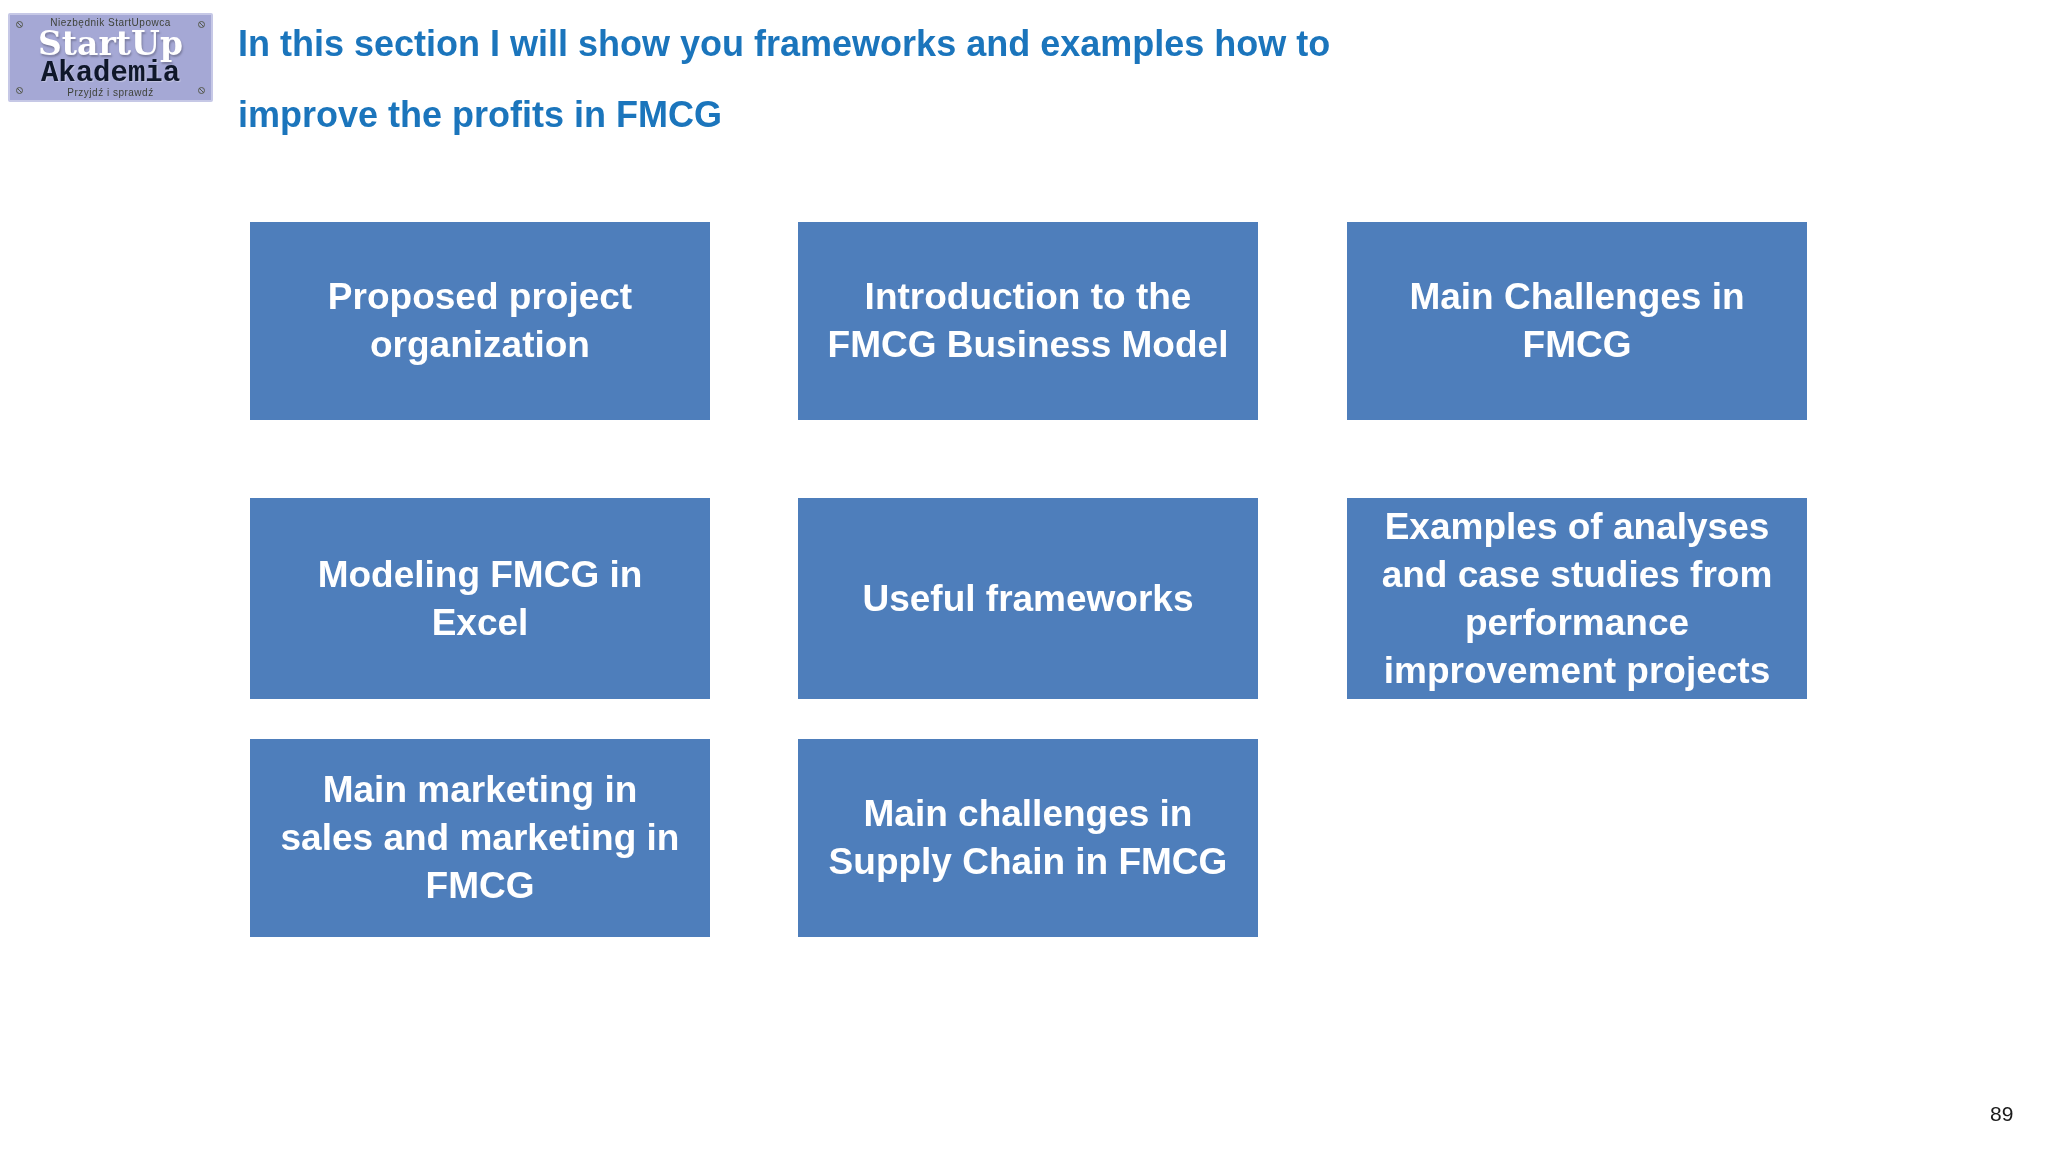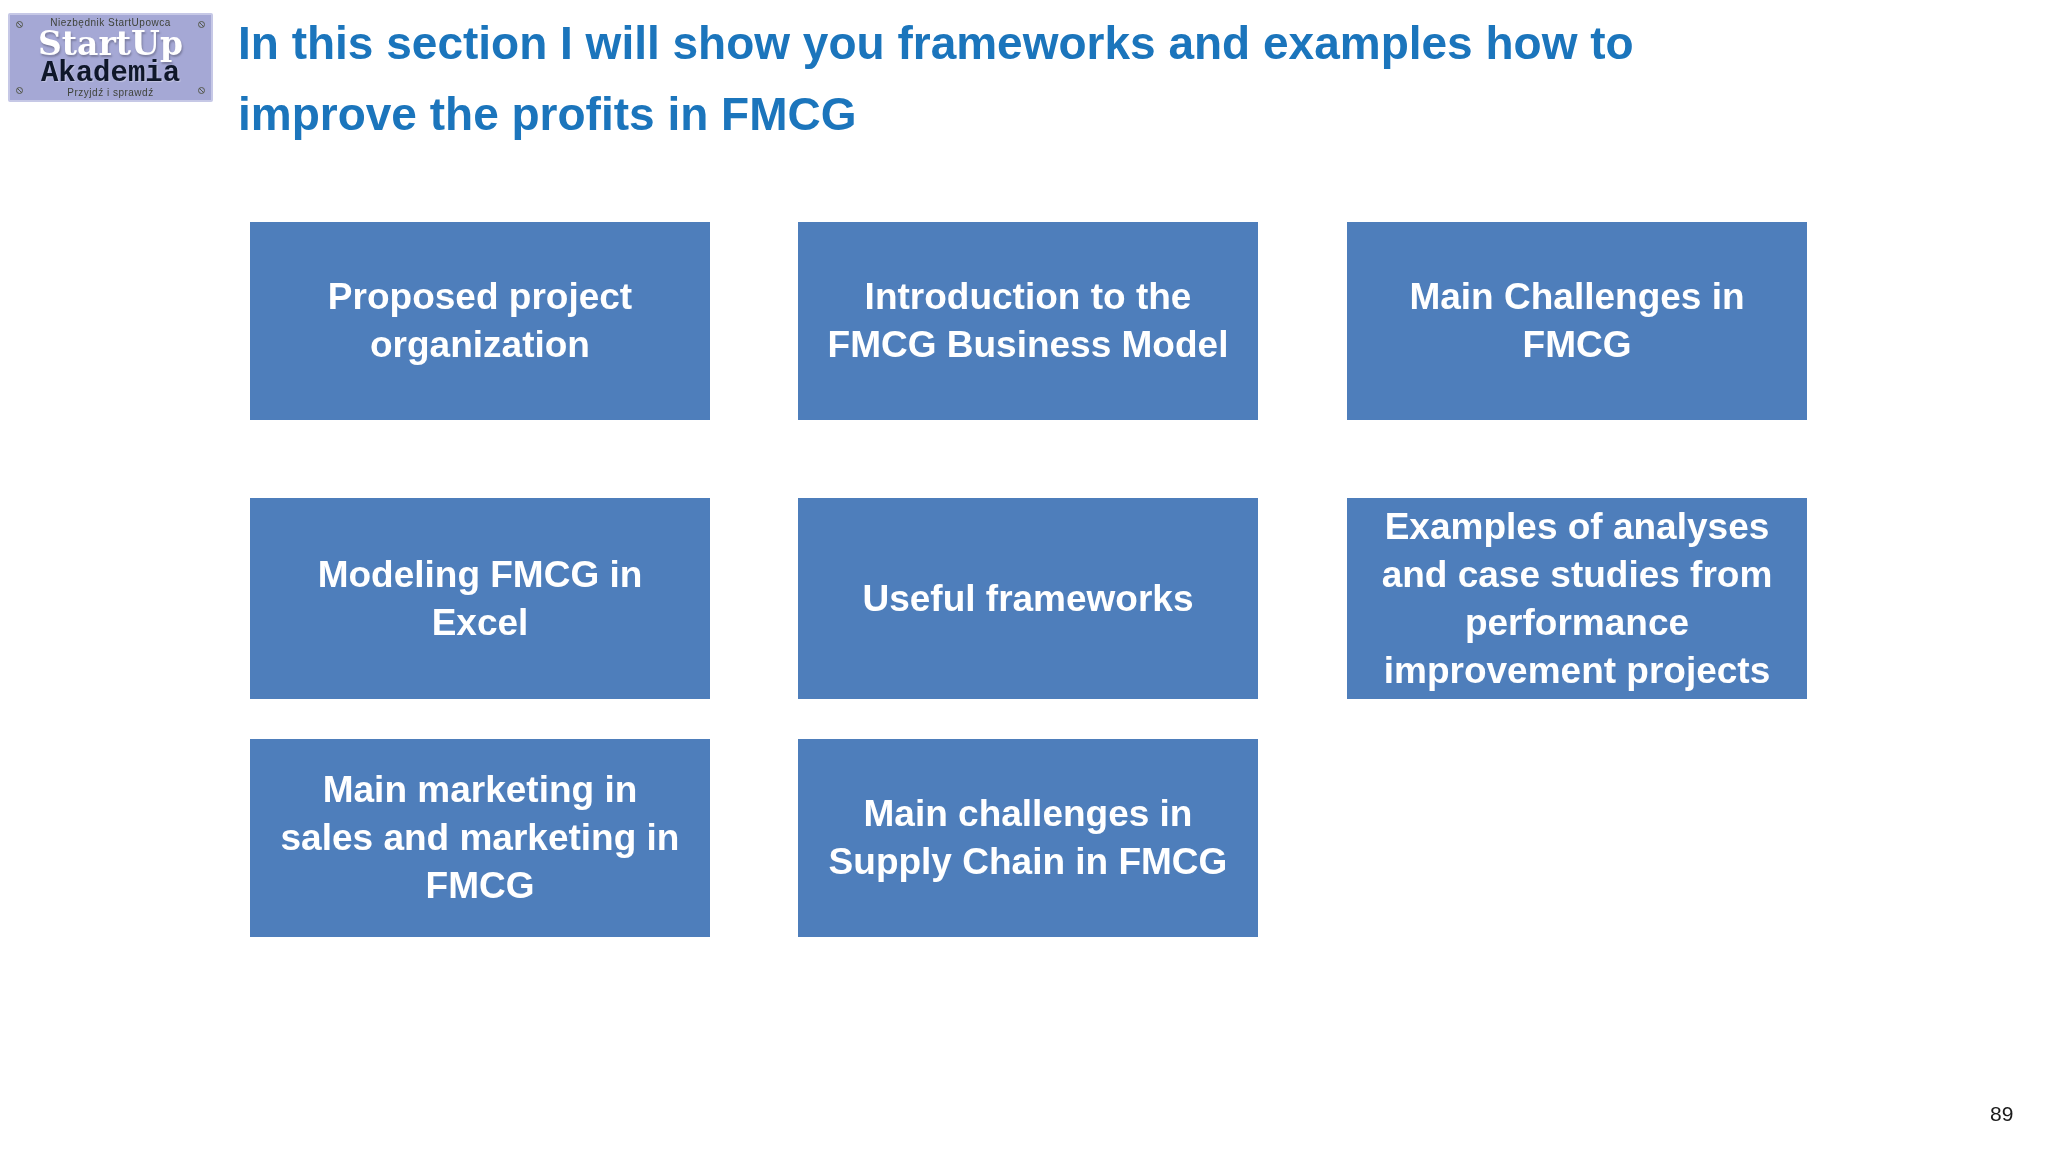--- a/index.html
+++ b/index.html
@@ -58,21 +58,21 @@
   .screw.tl { left: 6px;  top: 6px; }
   .screw.tr { right: 6px; top: 6px; }
   .screw.bl { left: 6px;  bottom: 6px; }
   .screw.br { right: 6px; bottom: 6px; }
 
   
   .slide-title {
     position: absolute;
     left: 238px; top: 8px;
     width: 1700px;
-    font-size: 46px;
+    font-size: 36px;
     font-weight: bold;
     line-height: 71px;
     color: var(--title_text, #1B75BC);
     white-space: pre-line;
   }
 
   
   .cbox {
     position: absolute;
     width: 460px;

